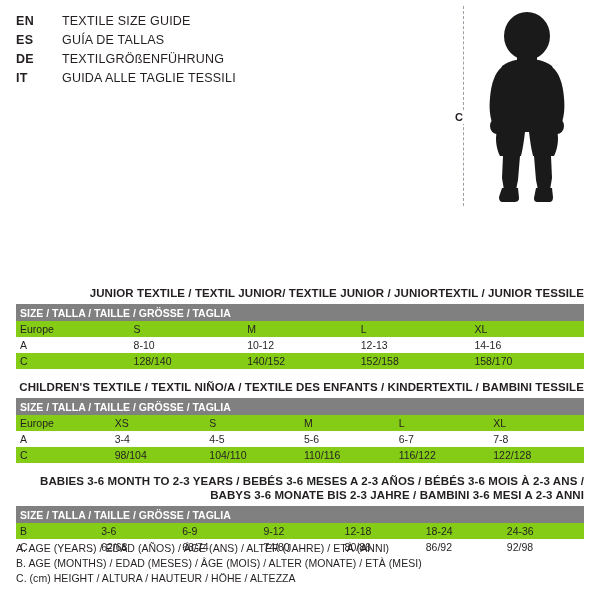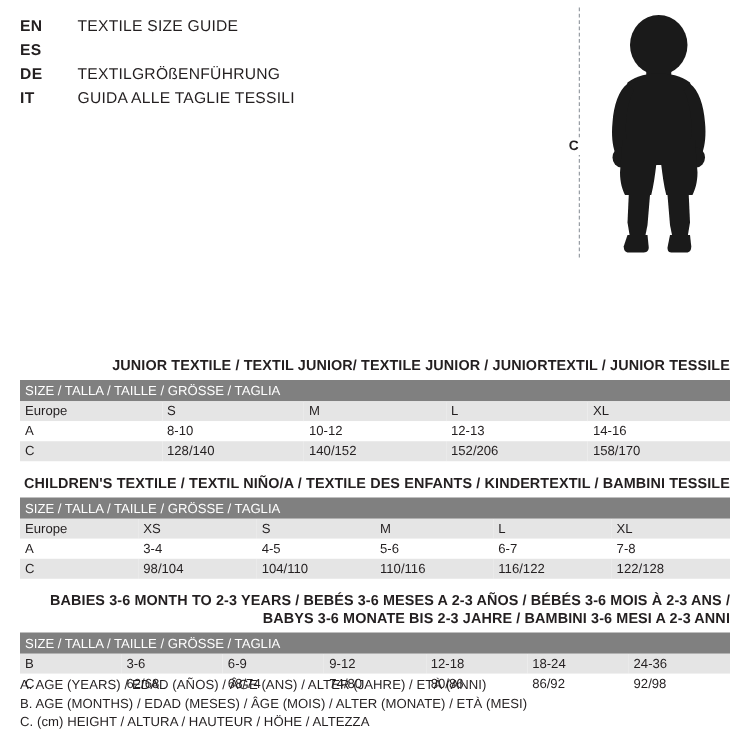--- a/index.html
+++ b/index.html
@@ -99,26 +99,26 @@
   td, th {
     font-size: 10.5px;
     text-align: left;
     padding: 0;
     height: 16px;
     vertical-align: middle;
   }
   .hdr-band td {
     background: #808080;
     color: #ffffff;
-    font-weight: normal;
+    font-weight: bold;
     font-size: 10.5px;
     padding-left: 4px;
     height: 17px;
   }
-  .row-grey td { background: #e5e5e5; }
+  .row-grey td { background: #84cc16; }
   .row-white td { background: #ffffff; }
   .cell { padding-left: 4px; }
   .label-col { width: 92px; }
 
   .block { margin-bottom: 11px; }
   .block.tight { margin-bottom: 9px; }
 
   
   .footnotes {
     position: absolute;
@@ -138,20 +138,21 @@
 <div class="page">
 
   <div class="header">
     <div class="lang-block">
       <div class="lang-row">
         <span class="lang-code">EN</span>
         <span class="lang-text">TEXTILE SIZE GUIDE</span>
       </div>
       <div class="lang-row">
         <span class="lang-code">ES</span>
+        <span class="lang-text">GUÍA DE TALLAS</span>
       </div>
       <div class="lang-row">
         <span class="lang-code">DE</span>
         <span class="lang-text">TEXTILGRÖßENFÜHRUNG</span>
       </div>
       <div class="lang-row">
         <span class="lang-code">IT</span>
         <span class="lang-text">GUIDA ALLE TAGLIE TESSILI</span>
       </div>
     </div>
@@ -208,21 +209,21 @@
           <td class="cell label-col">A</td>
           <td class="cell">8-10</td>
           <td class="cell">10-12</td>
           <td class="cell">12-13</td>
           <td class="cell">14-16</td>
         </tr>
         <tr class="row-grey">
           <td class="cell label-col">C</td>
           <td class="cell">128/140</td>
           <td class="cell">140/152</td>
-          <td class="cell">152/206</td>
+          <td class="cell">152/158</td>
           <td class="cell">158/170</td>
         </tr>
       </tbody>
     </table>
   </div>
 
   <div class="block">
     <div class="section-title">CHILDREN'S TEXTILE / TEXTIL NIÑO/A / TEXTILE DES ENFANTS / KINDERTEXTIL / BAMBINI TESSILE</div>
     <table>
       <tbody>

